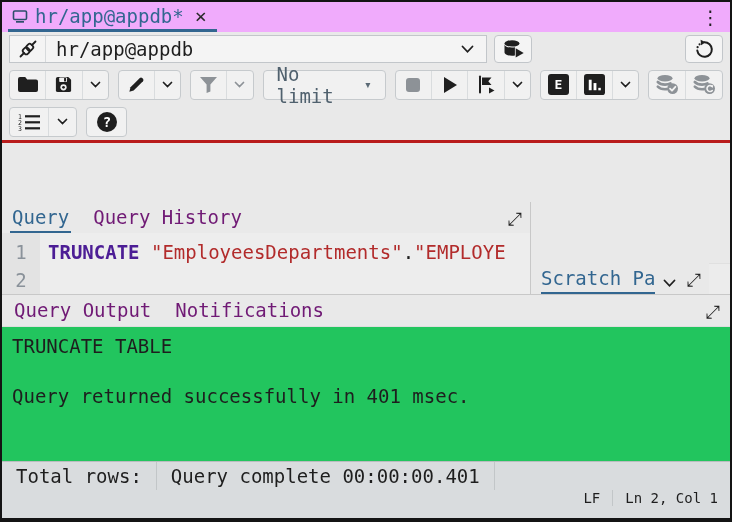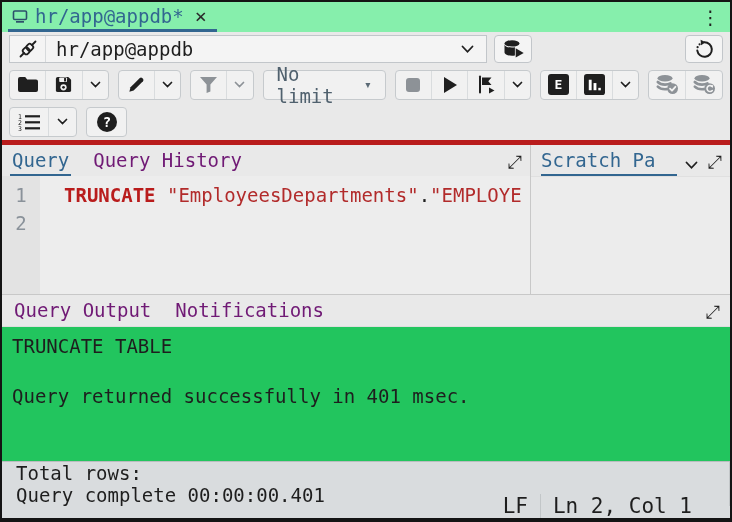--- a/index.html
+++ b/index.html
@@ -5,21 +5,21 @@
   * { margin:0; padding:0; box-sizing:border-box; }
   html,body { background:#bfbfbf; }
   .window{
     position:relative; width:732px; height:522px;
     border:2px solid #141414; border-bottom-width:4px;
     background:#e9e9e9; display:flex; flex-direction:column;
     font-family:"DejaVu Sans Mono","Liberation Mono",monospace;
     color:#1e1e1e; overflow:hidden;
   }
   
-  .tabbar{ height:30px; display:flex; align-items:flex-end; padding-left:6px; background:#86efac; flex:0 0 auto;}
+  .tabbar{ height:30px; display:flex; align-items:flex-end; padding-left:6px; background:#f0abfc; flex:0 0 auto;}
   .doc-tab{ display:flex; align-items:center; gap:7px; padding:2px 10px 2px 4px;
             border-bottom:3px solid #326690; color:#326690; font-size:19px; cursor:default;}
   .doc-tab .close{ color:#2b2b2b; font-size:20px; line-height:16px; margin-left:4px;}
   .kebab{ margin-left:auto; color:#1f1f1f; font-size:19px; padding:0 10px; align-self:center;
           font-family:"DejaVu Sans",sans-serif; letter-spacing:0;}
   
   .connrow{ height:34px; display:flex; align-items:center; padding:0 7px; gap:7px; flex:0 0 auto;}
   .combo{ width:478px; height:28px; background:#f4f4f4; border:1px solid #c2c6ca; border-radius:0;
           display:flex; align-items:center; overflow:hidden;}
   .combo .plugcell{ width:36px; align-self:stretch; display:flex; align-items:center; justify-content:center;
@@ -35,49 +35,49 @@
   .tbtn{ width:39px; display:flex; align-items:center; justify-content:center; border-right:1px solid #d9dcde;}
   .tbtn:last-child{ border-right:none;}
   .tbtn.narrow{ width:27px;}
   .limit-select{ height:30px; border:1px solid #c6cacd; border-radius:4px; background:#f1f1f1;
           display:flex; align-items:center; gap:3px; padding:0 13px; color:#50616e; font-size:19px;}
   .limit-select .tri{ color:#5b6a75; font-size:13px;}
   .blackbox{ width:21px; height:21px; background:#1f1f1f; border-radius:3px; color:#fff;
           display:flex; align-items:center; justify-content:center; font-size:13px; font-weight:bold;}
   .stop-sq{ width:14px; height:14px; background:#8d9297; border-radius:3px;}
   
-  .main{ flex:1 1 auto; min-height:0; display:flex; border-top:5px solid #b91c1c;}
+  .main{ flex:1 1 auto; min-height:0; display:flex; border-top:3px solid #b91c1c;align-items:flex-end;}
   .query-pane{ width:529px; display:flex; flex-direction:column; border-right:1px solid #c8c8c8;}
   .panehdr{ height:31px; display:flex; align-items:flex-end; padding:0 8px; gap:20px; background:#e9e9e9; flex:0 0 auto;}
   .ptab{ font-size:19px; padding:0 2px 5px 2px; color:#701a75; white-space:nowrap;}
   .ptab.active{ color:#326690; border-bottom:2px solid #326690; padding-bottom:3px;}
   .expand{ margin-left:auto; color:#1f1f1f; font-size:18px; font-family:"DejaVu Sans",sans-serif; padding-bottom:3px;}
   .editor{ flex:1; display:flex; background:#ededed; min-height:0; overflow:hidden;}
   .gutter{ width:38px; background:#e3e3e3; color:#8a929a; font-size:19px; line-height:28px;
           padding-top:5px; text-align:center; flex:0 0 auto;}
   .code{ flex:1; padding:5px 0 0 8px; font-size:19px; line-height:28px; white-space:pre; overflow:hidden;}
-  .tok-keyword{ color:#b91c1c; font-weight:bold;margin-left:16px;}
+  .tok-keyword{ color:#4c1d95; font-weight:bold;}
   .tok-string{ color:#b22b2b;}
-  .scratch-pane{ flex:1; display:flex; flex-direction:column; min-width:0;}
+  .scratch-pane{ flex:1; display:flex; flex-direction:row; min-width:0;}
   .scratch-hdr{ height:31px; display:flex; align-items:flex-end; padding:0 8px 0 10px; gap:8px; background:#e9e9e9; flex:0 0 auto;}
   .scratch-title{ flex:1; color:#326690; font-size:19px; border-bottom:2px solid #326690;
           padding-bottom:3px; white-space:nowrap; overflow:hidden; min-width:0;}
   .scratch-hdr .chev{ padding-bottom:6px;}
   .scratch-body{ flex:1; background:#ececec; border-top:1px solid #e0e0e0;}
   
   .outhdr{ height:32px; display:flex; align-items:flex-end; gap:20px; padding:0 10px; background:#e9e9e9;
           border-top:1px solid #c8c8c8; flex:0 0 auto;}
   .messages{ height:135px; background:#22c55e; border-top:1px solid #dedede; padding:7px 10px;
           font-size:19px; line-height:25px; white-space:pre-wrap; flex:0 0 auto; overflow:hidden;}
   
   .statusbar{ height:57px; background:#d9dcde; border-top:1px solid #b9bdbf; display:flex;
           flex-direction:column; flex:0 0 auto;}
-  .srow1{ height:28px; display:flex; align-items:stretch; font-size:19px;flex-direction:column;}
+  .srow1{ height:28px; display:flex; align-items:stretch; font-size:19px;}
   .scell{ display:flex; align-items:center; padding:0 14px; border-right:1px solid #c2c6c8; white-space:nowrap;}
-  .srow2{ height:28px; display:flex; align-items:flex-end; justify-content:flex-end; font-size:21px; padding-right:26px;}
+  .srow2{ height:28px; display:flex; align-items:flex-start; justify-content:flex-end; font-size:14px; }
   .scell2{ display:flex; align-items:center; padding:0 12px; white-space:nowrap;}
   .scell2.div{ border-right:1px solid #c2c6c8;}
   svg{ display:block;}
 </style>
 </head>
 <body>
 
 <div class="window">
 
   <div class="tabbar">

